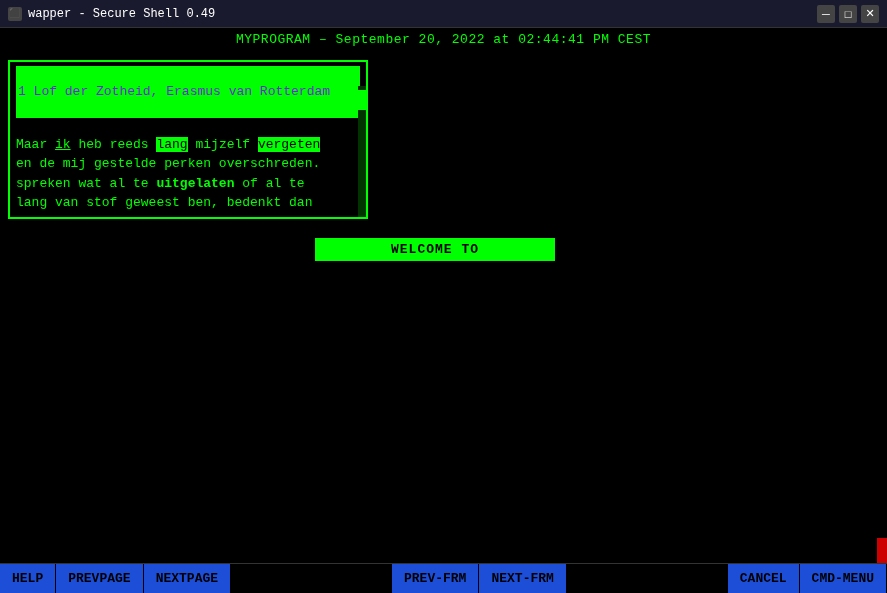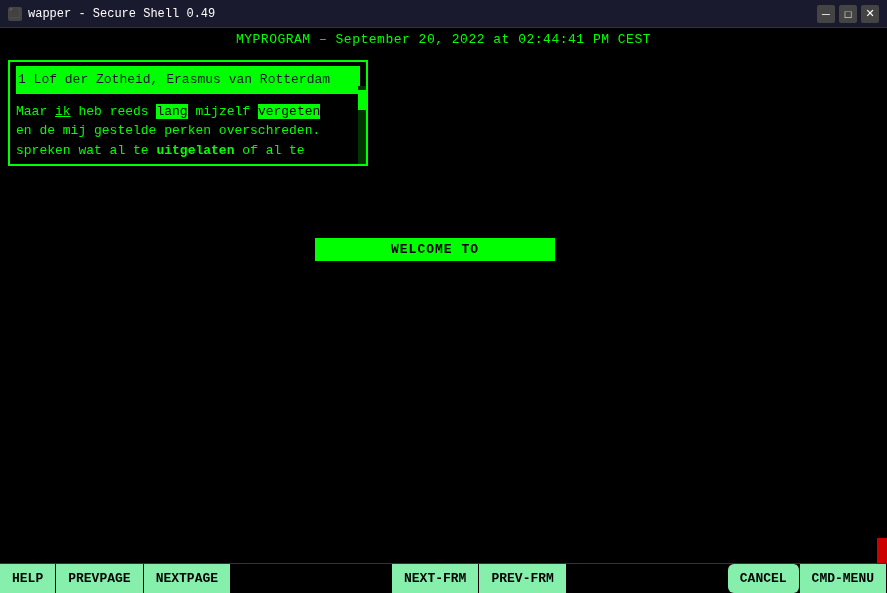--- a/index.html
+++ b/index.html
@@ -89,22 +89,22 @@
       padding: 4px 6px;
       width: 360px;
       background: #000;
       color: #00ff00;
       font-family: 'Courier New', Courier, monospace;
       font-size: 13px;
       line-height: 1.5;
     }
     #text-area .title-line {
       background: #00ff00;
-      color: #0f172a;
-      padding: 4px 2px;
+      color: #6d28d9;
+      padding: 16px 2px;
       display: inline-block;
       width: 100%;
       font-size: 13px;
     }
     .word-underline { text-decoration: underline; }
     .word-bold { font-weight: bold; }
     .word-highlight {
       background: #00ff00;
       color: #000;
     }
@@ -174,36 +174,35 @@
     
     #status-bar {
       height: 30px;
       background: #000;
       display: flex;
       align-items: stretch;
       flex-shrink: 0;
       border-top: 1px solid #333;
     }
     .status-btn {
-      background: #86efac;
+      background: #1d4ed8;
       color: #000;
       border: none;
       padding: 0 12px;
       font-family: 'Courier New', Courier, monospace;
       font-size: 13px;
       font-weight: bold;
       cursor: pointer;
       border-right: 1px solid #000;
       display: flex;
       align-items: center;
       white-space: nowrap;
     }
     .status-btn.cancel-btn {
       margin-left: auto;
-      border-radius: 6px;
     }
     .status-spacer {
       flex: 1;
       background: #000;
     }
     
     #red-indicator {
       position: absolute;
       right: 0;
       top: 510px;
@@ -230,41 +229,42 @@
 <div id="terminal">
 
   <div id="top-bar">
     <span>MYPROGRAM – September 20, 2022 at 02:44:41 PM CEST</span>
   </div>
 
   <div id="text-area">
     <div class="title-line">
       <span>1 Lof der Zotheid, Erasmus van Rotterdam</span>
     </div>
-    <div style="margin-top:8px;">
+    <div style="margin-top:17px;">
       Maar <span class="word-underline">ik</span> heb reeds <span class="word-highlight">lang</span> mijzelf <span class="word-highlight">vergeten</span>
     </div>
     <div>en de mij gestelde perken overschreden.</div>
     <div>spreken wat al te <span class="word-bold">uitgelaten</span> of al te</div>
+    <div>lang van stof geweest ben, bedenkt dan</div>
     <div class="scrollbar-right">
       <div class="scrollbar-thumb"></div>
     </div>
   </div>
 
   <div id="welcome-dialog">
     <div id="welcome-title">WELCOME TO</div>
   </div>
 
   <div id="red-indicator"></div>
 
 </div>
 
 <div id="status-bar">
   <button class="status-btn">HELP</button>
   <button class="status-btn">PREVPAGE</button>
   <button class="status-btn">NEXTPAGE</button>
   <div class="status-spacer"></div>
+  <button class="status-btn">PREV-FRM</button>
   <button class="status-btn">NEXT-FRM</button>
-  <button class="status-btn">PREV-FRM</button>
   <div class="status-spacer"></div>
   <button class="status-btn cancel-btn">CANCEL</button>
   <button class="status-btn">CMD-MENU</button>
 </div>
 
 </body></html>

